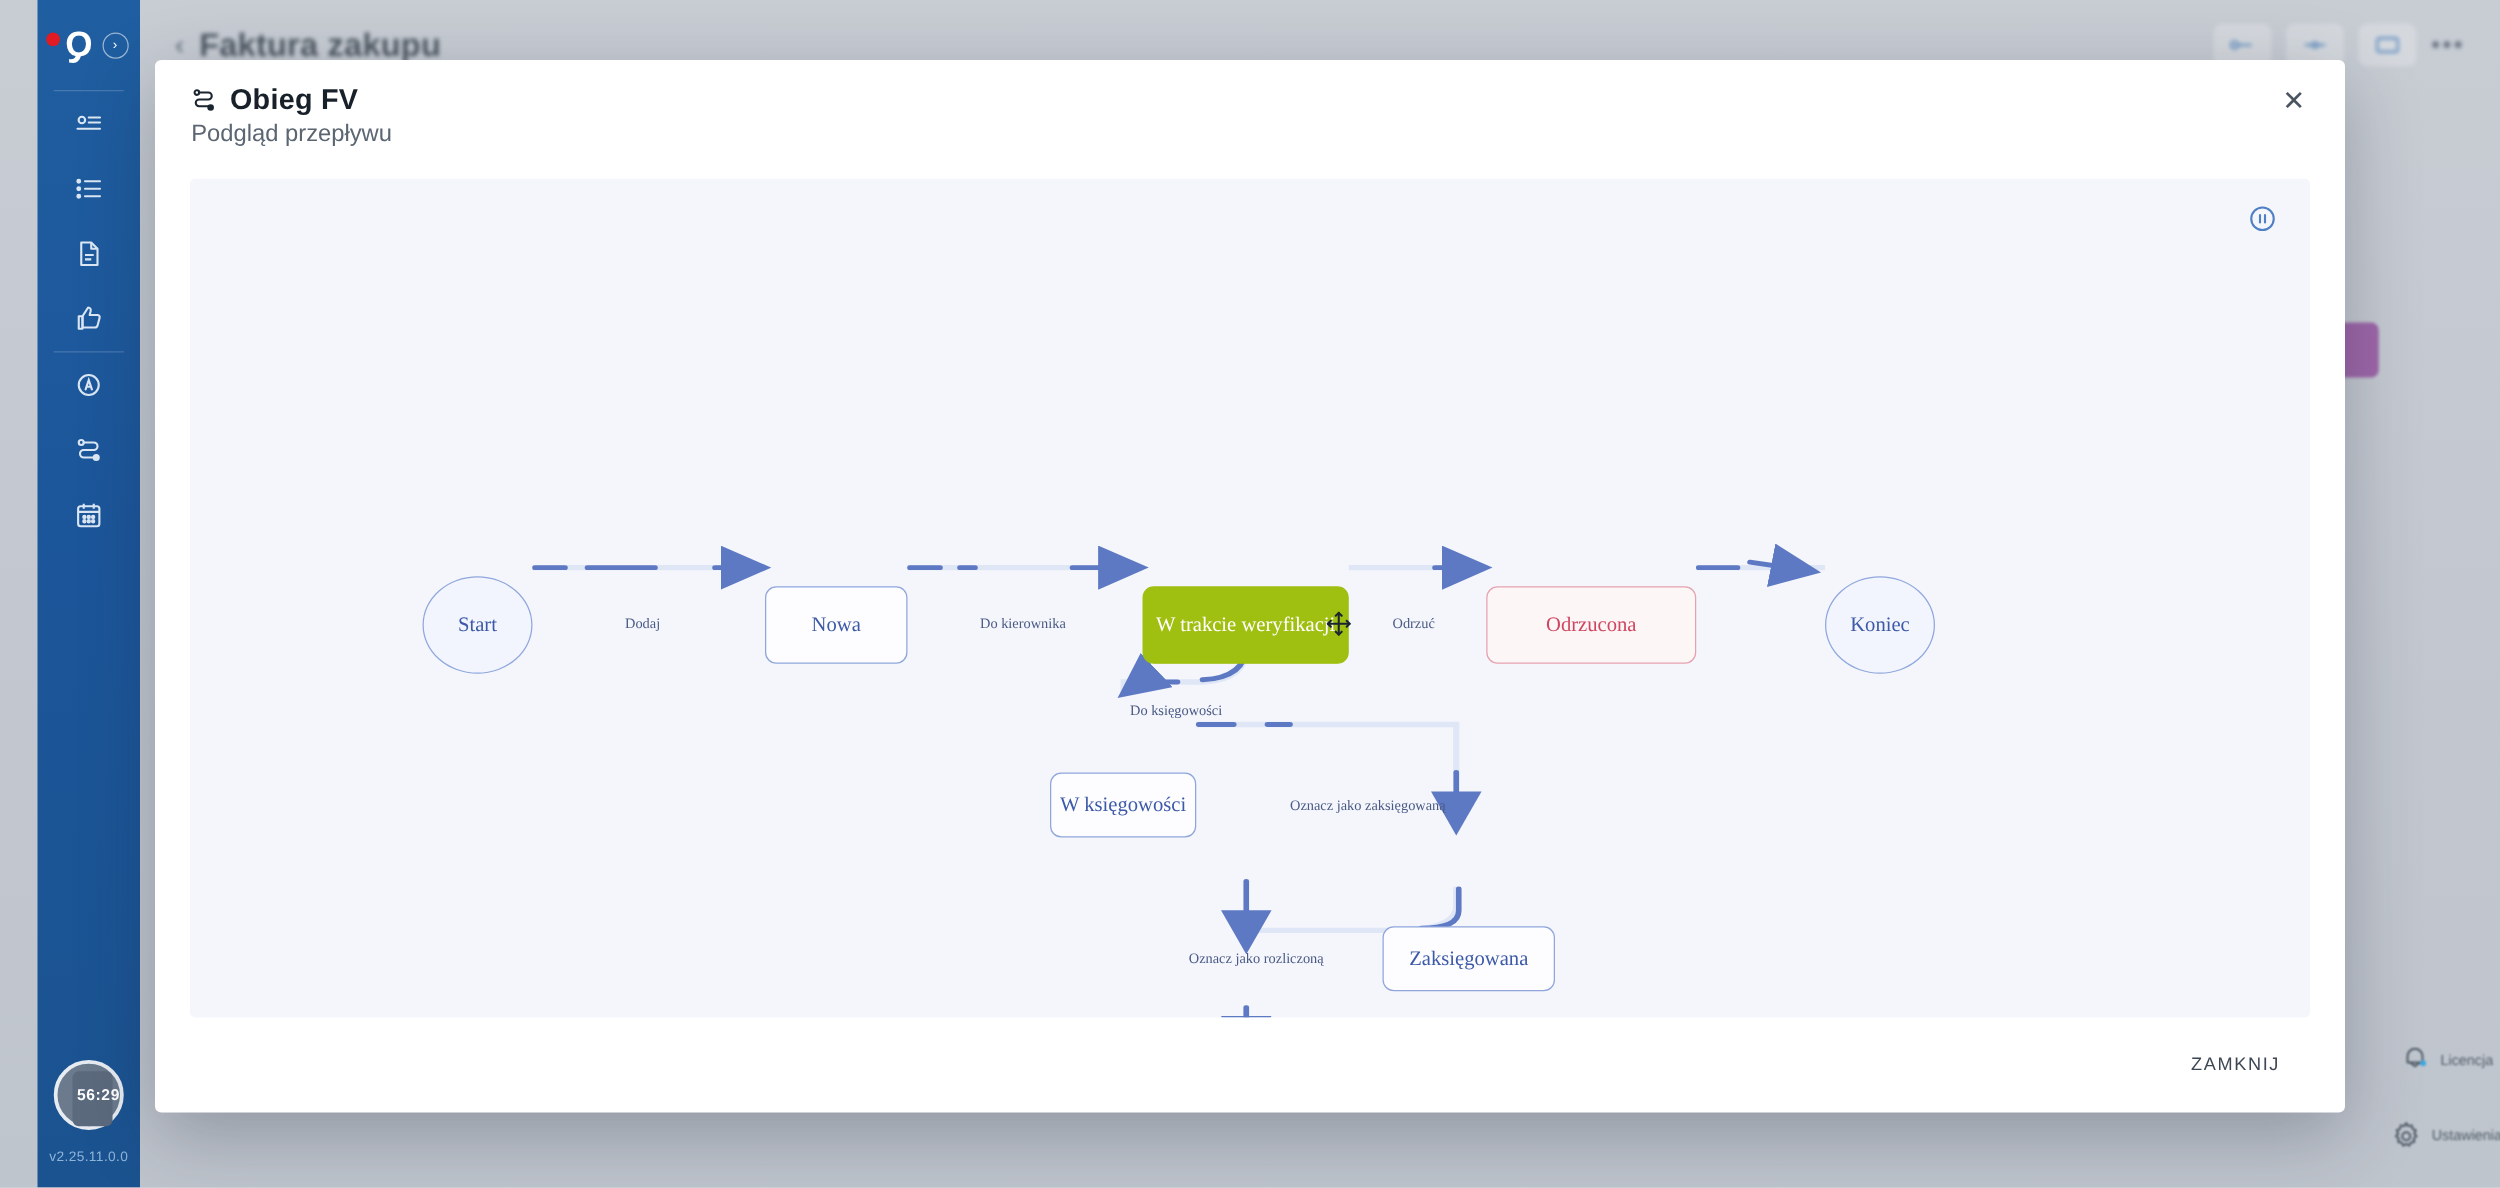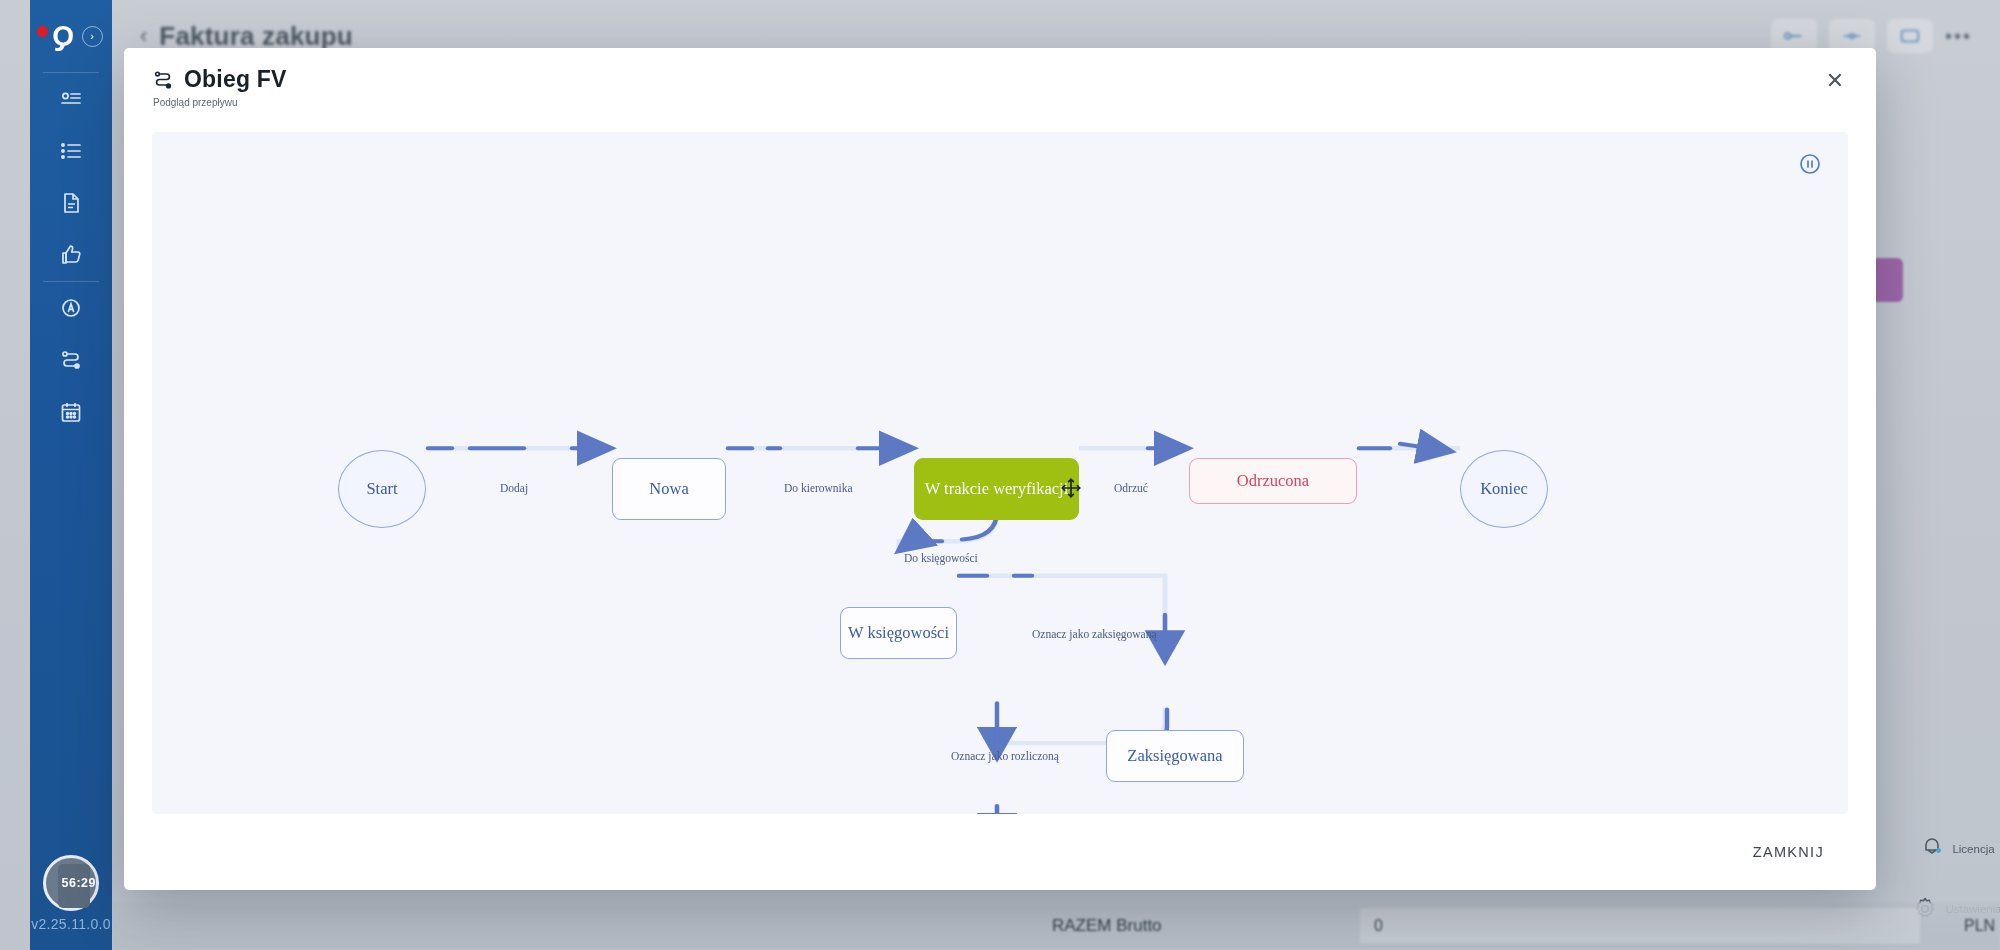--- a/index.html
+++ b/index.html
@@ -60,21 +60,21 @@
     position: relative;
   }
   .sb-timer .tbody {
     position:absolute; left:12px; top:6px; width:32px; height:44px;
     background:#5b6a7c; border-radius:5px;
   }
   .sb-timer span {
     position: relative; z-index: 2;
     color: #fff; font-size: 12.5px; letter-spacing: .5px; font-weight: 600;
   }
-  .sb-version { color: #8fb4db; font-size: 14px; margin-top: 5px; letter-spacing: .3px; }
+  .sb-version { color: #8fb4db; font-size: 11px; margin-top: 16px; letter-spacing: .3px; }
 
   
   .bg-header {
     position: absolute; left: 112px; right: 0; top: 0; height: 72px;
     display: flex; align-items: center; padding: 0 28px;
     filter: blur(1.6px); opacity: .72;
   }
   .bg-back { color:#2c3a4a; font-size: 22px; margin-right: 12px; }
   .bg-title { color: #1d2935; font-size: 26px; font-weight: 600; letter-spacing: .2px; }
   .bg-head-actions { margin-left: auto; display: flex; align-items: center; gap: 12px; }
@@ -121,21 +121,21 @@
     position: absolute; left: 124px; top: 48px; width: 1752px; height: 842px;
     background: #ffffff; border-radius: 5px;
     box-shadow: 0 18px 60px rgba(20,30,45,.28);
     z-index: 10; display: flex; flex-direction: column;
   }
   .modal-head { padding: 18px 28px 0 28px; position: relative; }
   .mh-row { display: flex; align-items: center; gap: 10px; }
   .mh-icon { color:#1b2530; display:flex; }
   .mh-icon svg { width: 22px; height: 22px; }
   .mh-title { font-size: 23px; font-weight: 700; color:#182029; letter-spacing:.2px; }
-  .mh-sub { font-size: 10px; color:#5b6672; margin-top: 4px; margin-left: 1px; }
+  .mh-sub { font-size: 19px; color:#5b6672; margin-top: 4px; margin-left: 1px; }
   .mh-close {
     position: absolute; right: 24px; top: 16px;
     width: 34px; height: 34px; display:flex; align-items:center; justify-content:center;
     color:#4b5560; font-size: 22px; line-height: 1;
   }
 
   
   .canvas {
     margin: 24px 28px 0 28px; flex: 1;
     background: #f4f6fb; border-radius: 4px; position: relative; overflow: hidden; font-family: Liberation Serif, serif;
@@ -154,21 +154,21 @@
   }
   .node.circle { border-radius: 50%; }
   .n-start { left: 186px; top: 318px; width: 88px; height: 78px;
     background:#f2f5fd; border:1.4px solid #90a7dd; color:#3d5aa8; }
   .n-koniec { left: 1308px; top: 318px; width: 88px; height: 78px;
     background:#f2f5fd; border:1.4px solid #90a7dd; color:#3d5aa8; }
   .n-nowa { left: 460px; top: 326px; width: 114px; height: 62px;
     background:#fdfdff; border:1.4px solid #8fa6dc; color:#3d5aa8; }
   .n-weryf { left: 762px; top: 326px; width: 165px; height: 62px;
     background:#9fbf11; border:1.4px solid #9fbf11; color:#ffffff; }
-  .n-odrzucona { left: 1037px; top: 326px; width: 168px; height: 46px;
+  .n-odrzucona { left: 1037px; top: 326px; width: 168px; height: 62px;
     background:#fdf6f7; border:1.4px solid #e5a3b0; color:#d0465f; }
   .n-ksiegow { left: 688px; top: 475px; width: 117px; height: 52px;
     background:#fdfdff; border:1.4px solid #8fa6dc; color:#3d5aa8; }
   .n-zaksieg { left: 954px; top: 598px; width: 138px; height: 52px;
     background:#fdfdff; border:1.4px solid #8fa6dc; color:#3d5aa8; }
 
   .edge-label {
     position: absolute; font-size: 11.5px; color:#4a5a86;
     white-space: nowrap; background: transparent;
   }
@@ -317,25 +317,20 @@
     </div>
     <div class="rr-item">
       <svg viewBox="0 0 26 26" fill="none" stroke="currentColor" stroke-width="1.6" stroke-linejoin="round">
         <circle cx="13" cy="13" r="3.2"></circle>
         <path d="M13 2.5l1.6 2.4 2.8-.6.6 2.8 2.6 1.1-1.2 2.6 1.8 2.2-2.2 1.8.5 2.8-2.8.4-1.3 2.5-2.4-1.4-2.4 1.4-1.3-2.5-2.8-.4.5-2.8L4.8 13l1.8-2.2L5.4 8.2 8 7.1l.6-2.8 2.8.6z"></path>
       </svg>
       <span>Ustawienia</span>
     </div>
   </div>
 
-  <div class="bg-bottom">
-    <span class="bb-label">RAZEM Brutto</span>
-    <div class="bb-value-box">0</div>
-    <span class="bb-cur">PLN</span>
-  </div>
 
   <div class="modal">
 
     <div class="modal-head">
       <div class="mh-row">
         <span class="mh-icon">
           <svg viewBox="0 0 24 24" fill="none" stroke="currentColor" stroke-width="1.8" stroke-linecap="round">
             <circle cx="6" cy="5.5" r="2"></circle>
               <circle cx="18" cy="18.5" r="2" fill="currentColor"></circle>
             <path d="M8 5.5h8a3 3 0 0 1 0 6H8a3 3 0 0 0 0 6h8"></path>

